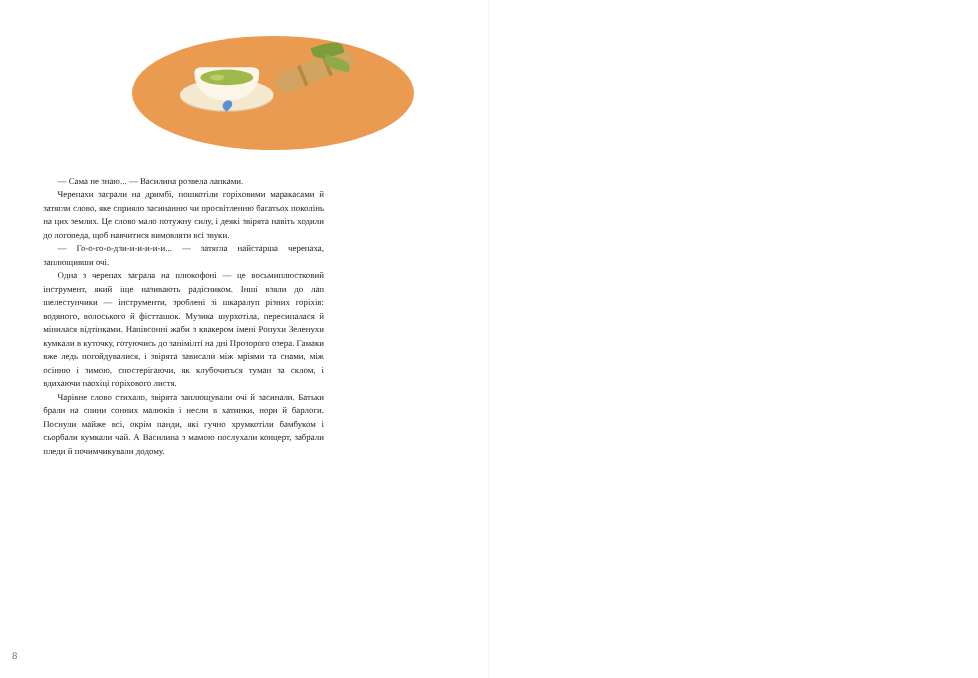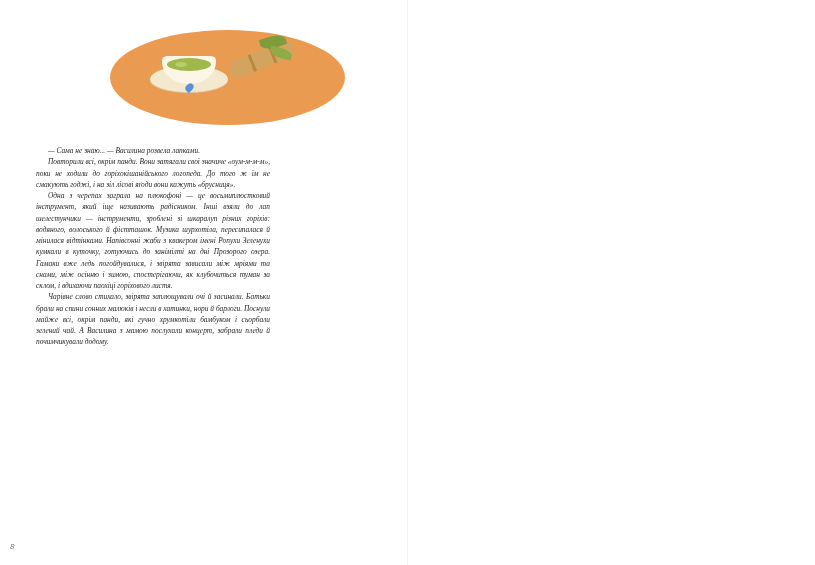--- a/index.html
+++ b/index.html
@@ -17,21 +17,20 @@
     position: relative;
     width: 815px;
     height: 565px;
     background: #ffffff;
   }
   .page {
     position: absolute;
     top: 0;
     height: 565px;
     background: #ffffff;
-    font-style: italic;
   }
   .page-left { left: 0; width: 407px; }
   .page-right { left: 408px; width: 407px; }
 
   .gutter {
     position: absolute;
     left: 407px;
     top: 0;
     width: 1px;
     height: 565px;
@@ -164,23 +163,24 @@
       <div class="cup"></div>
       <div class="cup-tea"></div>
       <div class="drop"></div>
       <div class="bamboo"></div>
       <div class="leaf1"></div>
       <div class="leaf2"></div>
     </div>
 
     <div class="text-col left-text">
       <p>— Сама не знаю... — Василина розвела лапками.</p>
-      <p>Повторили всі, окрім панди. Вони затягали свої значиче «оум-м-м-м», поки не ходили до горіхокішанійського логопеда. До того ж їм не смакують годжі, і на зіл лісові яґоди вони кажуть «брусниця».</p>
+      <p>Черепахи заграли на дримбі, пошкотіли горіховими маракасами й затягли слово, яке сприяло засинанню чи просвітленню багатьох поколінь на цих землях. Це слово мало потужну силу, і деякі звірята навіть ходили до логопеда, щоб навчитися вимовляти всі звуки.</p>
+      <p>— Го-о-го-о-дзи-и-и-и-и-и... — затягла найстарша черепаха, заплющивши очі.</p>
       <p>Одна з черепах заграла на плюкофоні — це восьмиплюстковий інструмент, який іще називають радісником. Інші взяли до лап шелестунчики — інструменти, зроблені зі шкаралуп різних горіхів: водяного, волоського й фістташок. Музика шурхотіла, пересипалася й мінилася відтінками. Напівсонні жаби з квакером імені Ропухи Зеленухи кумкали в куточку, готуючись до занімілті на дні Прозорого озера. Гамаки вже ледь погойдувалися, і звірята зависали між мріями та снами, між осінню і зимою, спостерігаючи, як клубочиться туман за склом, і вдихаючи паохіці горіхового листя.</p>
-      <p>Чарівне слово стихало, звірята заплющували очі й засинали. Батьки брали на спини сонних малюків і несли в хатинки, нори й барлоги. Поснули майже всі, окрім панди, які гучно хрумкотіли бамбуком і сьорбали зелений чай. А Василина з мамою послухали концерт, забрали пледи й почимчикували додому.</p>
+      <p>Чарівне слово стихало, звірята заплющували очі й засинали. Батьки брали на спини сонних малюків і несли в хатинки, нори й барлоги. Поснули майже всі, окрім панди, які гучно хрумкотіли бамбуком і сьорбали кумкали чай. А Василина з мамою послухали концерт, забрали пледи й почимчикували додому.</p>
     </div>
 
     <div class="folio">8</div>
   </div>
 
   <div class="gutter"></div>
 
   <div class="page page-right">
 
     

